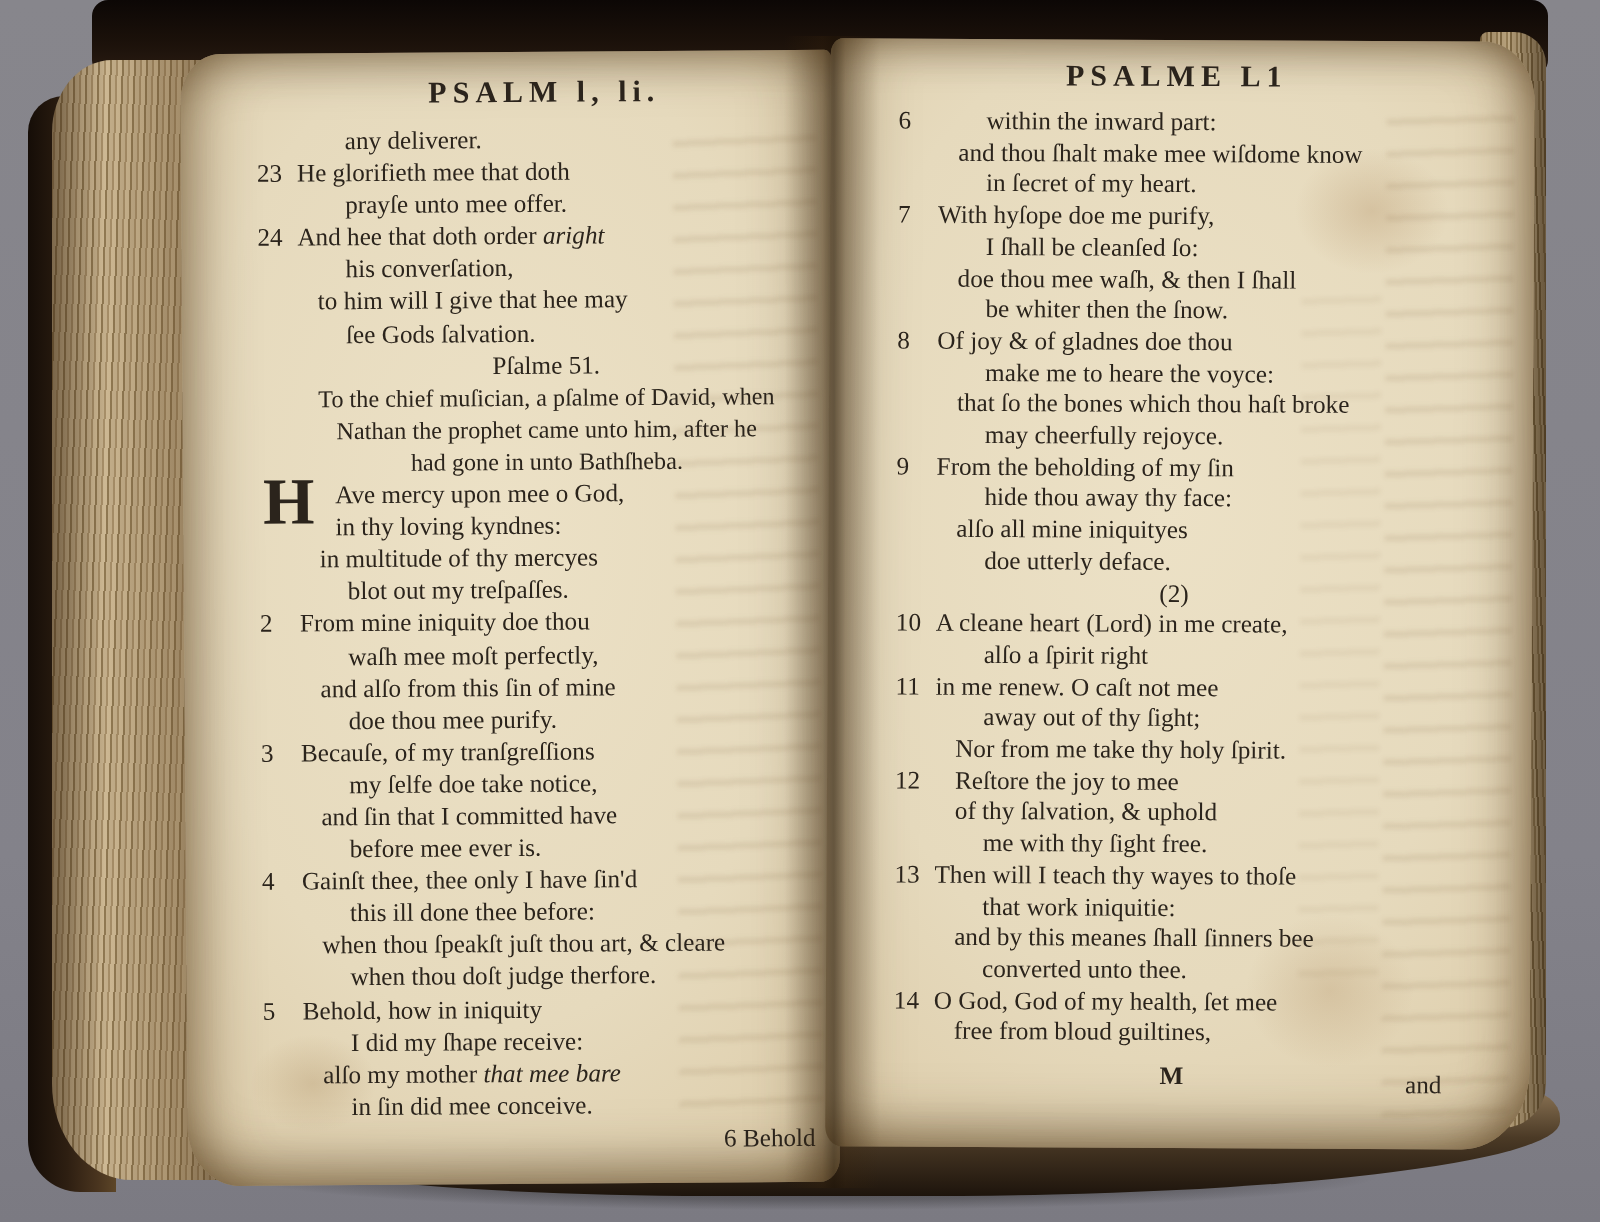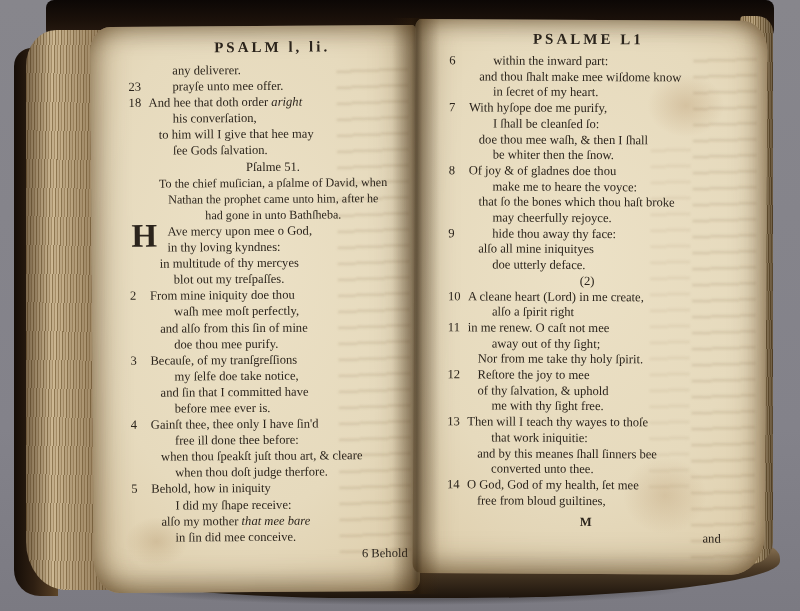--- a/index.html
+++ b/index.html
@@ -68,64 +68,64 @@
   .ln.i2{padding-left:46px;}
   .ln.i3{padding-left:40px;}
   .ln.c{padding-left:0;text-align:center;}
   .ln.s{font-size:12.1px;}
   .ln .it{font-style:italic;margin-top:36px;}
   .ln.dcb{padding-left:40px;}
   .dcap{position:absolute;left:4px;top:-3px;font-size:33px;line-height:30px;font-weight:600;z-index:2;}
   .catch-row{margin-top:2px;text-align:right;padding-right:14px;font-size:12.6px;}
   .foot-row{position:relative;height:20px;margin-top:6px;font-size:12.6px;}
   .foot-row .sig{position:absolute;left:50%;transform:translateX(-50%);font-weight:600;}
-  .foot-row .catch{position:absolute;right:6px;top:16px;}
+  .foot-row .catch{position:absolute;right:6px;top:4px;}
 </style>
 </head>
 <body>
 
 <div class="scene">
   <div class="floor-shadow"></div>
   <div class="top-spine"></div>
   <div class="under-edge"></div>
   <div class="leather-left"></div>
   <div class="stack-left"></div>
   <div class="stack-right"></div>
 
   <div class="page page-left">
     <div class="ghost" style="right:8px;top:36px;width:72px;height:500px;"></div>
     <div class="stain" style="left:18px;top:480px;width:90px;height:70px;background:radial-gradient(50% 50%,rgba(140,100,50,.20),rgba(140,100,50,0) 70%);"></div>
     <div class="col col-left">
       <div class="header">PSALM l, li.</div>
       <div class="lines" id="left-lines">
           <div class="ln i2"><span>any deliverer.</span></div>
-          <div class="ln"><span class="num">23</span></div>
+          <div class="ln"><span class="num">23</span><span>He glorifieth mee that doth</span></div>
           <div class="ln i2"><span>prayſe unto mee offer.</span></div>
-          <div class="ln"><span class="num">18</span><span>And hee that doth order </span><span class="it">aright</span></div>
+          <div class="ln"><span class="num">24</span><span>And hee that doth order </span><span class="it">aright</span></div>
           <div class="ln i2"><span>his converſation,</span></div>
           <div class="ln i1"><span>to him will I give that hee may</span></div>
           <div class="ln i2"><span>ſee Gods ſalvation.</span></div>
           <div class="ln c"><span>Pſalme 51.</span></div>
           <div class="ln c s"><span>To the chief muſician, a pſalme of David, when</span></div>
           <div class="ln c s"><span>Nathan the prophet came unto him, after he</span></div>
           <div class="ln c s"><span>had gone in unto Bathſheba.</span></div>
           <div class="ln dcb"><span class="dcap">H</span><span>Ave mercy upon mee o God,</span></div>
           <div class="ln i3"><span>in thy loving kyndnes:</span></div>
           <div class="ln i1"><span>in multitude of thy mercyes</span></div>
           <div class="ln i2"><span>blot out my treſpaſſes.</span></div>
           <div class="ln"><span class="num">2</span><span>From mine iniquity doe thou</span></div>
           <div class="ln i2"><span>waſh mee moſt perfectly,</span></div>
           <div class="ln i1"><span>and alſo from this ſin of mine</span></div>
           <div class="ln i2"><span>doe thou mee purify.</span></div>
           <div class="ln"><span class="num">3</span><span>Becauſe, of my tranſgreſſions</span></div>
           <div class="ln i2"><span>my ſelfe doe take notice,</span></div>
           <div class="ln i1"><span>and ſin that I committed have</span></div>
           <div class="ln i2"><span>before mee ever is.</span></div>
           <div class="ln"><span class="num">4</span><span>Gainſt thee, thee only I have ſin'd</span></div>
-          <div class="ln i2"><span>free ill done thee before:</span></div>
+          <div class="ln i2"><span>this ill done thee before:</span></div>
           <div class="ln i1"><span>when thou ſpeakſt juſt thou art, &amp; cleare</span></div>
           <div class="ln i2"><span>when thou doſt judge therfore.</span></div>
           <div class="ln"><span class="num">5</span><span>Behold, how in iniquity</span></div>
           <div class="ln i2"><span>I did my ſhape receive:</span></div>
           <div class="ln i1"><span>alſo my mother </span><span class="it">that mee bare</span></div>
           <div class="ln i2"><span>in ſin did mee conceive.</span></div>
         </div>
       <div class="catch-row">
         <span>6 Behold</span>
       </div>
@@ -145,21 +145,21 @@
           <div class="ln i1"><span>and thou ſhalt make mee wiſdome know</span></div>
           <div class="ln i2"><span>in ſecret of my heart.</span></div>
           <div class="ln"><span class="num">7</span><span>With hyſope doe me purify,</span></div>
           <div class="ln i2"><span>I ſhall be cleanſed ſo:</span></div>
           <div class="ln i1"><span>doe thou mee waſh, &amp; then I ſhall</span></div>
           <div class="ln i2"><span>be whiter then the ſnow.</span></div>
           <div class="ln"><span class="num">8</span><span>Of joy &amp; of gladnes doe thou</span></div>
           <div class="ln i2"><span>make me to heare the voyce:</span></div>
           <div class="ln i1"><span>that ſo the bones which thou haſt broke</span></div>
           <div class="ln i2"><span>may cheerfully rejoyce.</span></div>
-          <div class="ln"><span class="num">9</span></div>
+          <div class="ln"><span class="num">9</span><span>From the beholding of my ſin</span></div>
           <div class="ln i2"><span>hide thou away thy face:</span></div>
           <div class="ln i1"><span>alſo all mine iniquityes</span></div>
           <div class="ln i2"><span>doe utterly deface.</span></div>
           <div class="ln c"><span>(2)</span></div>
           <div class="ln"><span class="num">10</span><span>A cleane heart (Lord) in me create,</span></div>
           <div class="ln i2"><span>alſo a ſpirit right</span></div>
           <div class="ln"><span class="num">11</span><span>in me renew. O caſt not mee</span></div>
           <div class="ln i2"><span>away out of thy ſight;</span></div>
           <div class="ln i1"><span>Nor from me take thy holy ſpirit.</span></div>
           <div class="ln i1"><span class="num">12</span><span>Reſtore the joy to mee</span></div>

